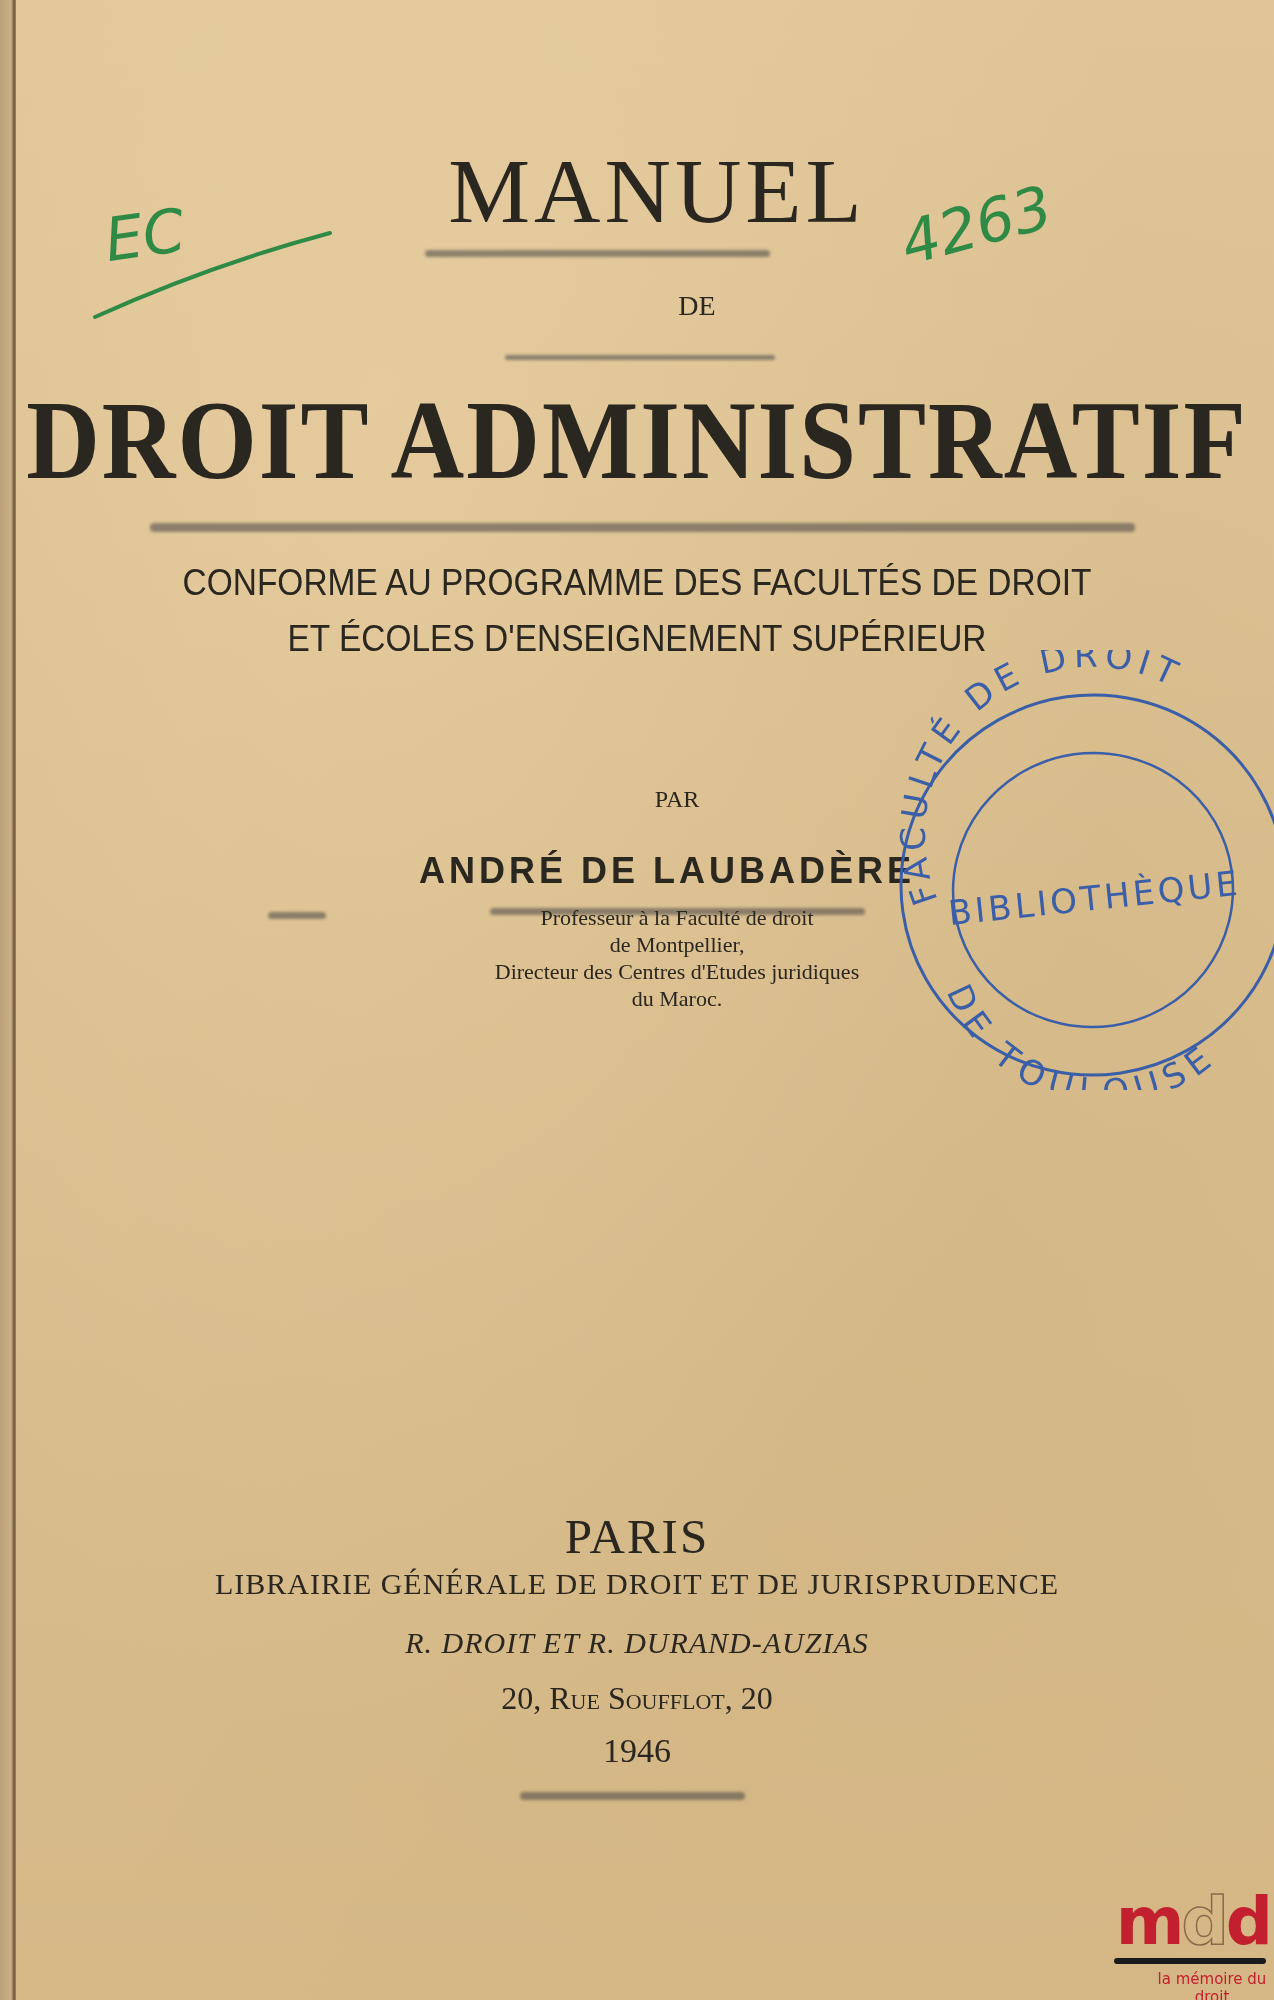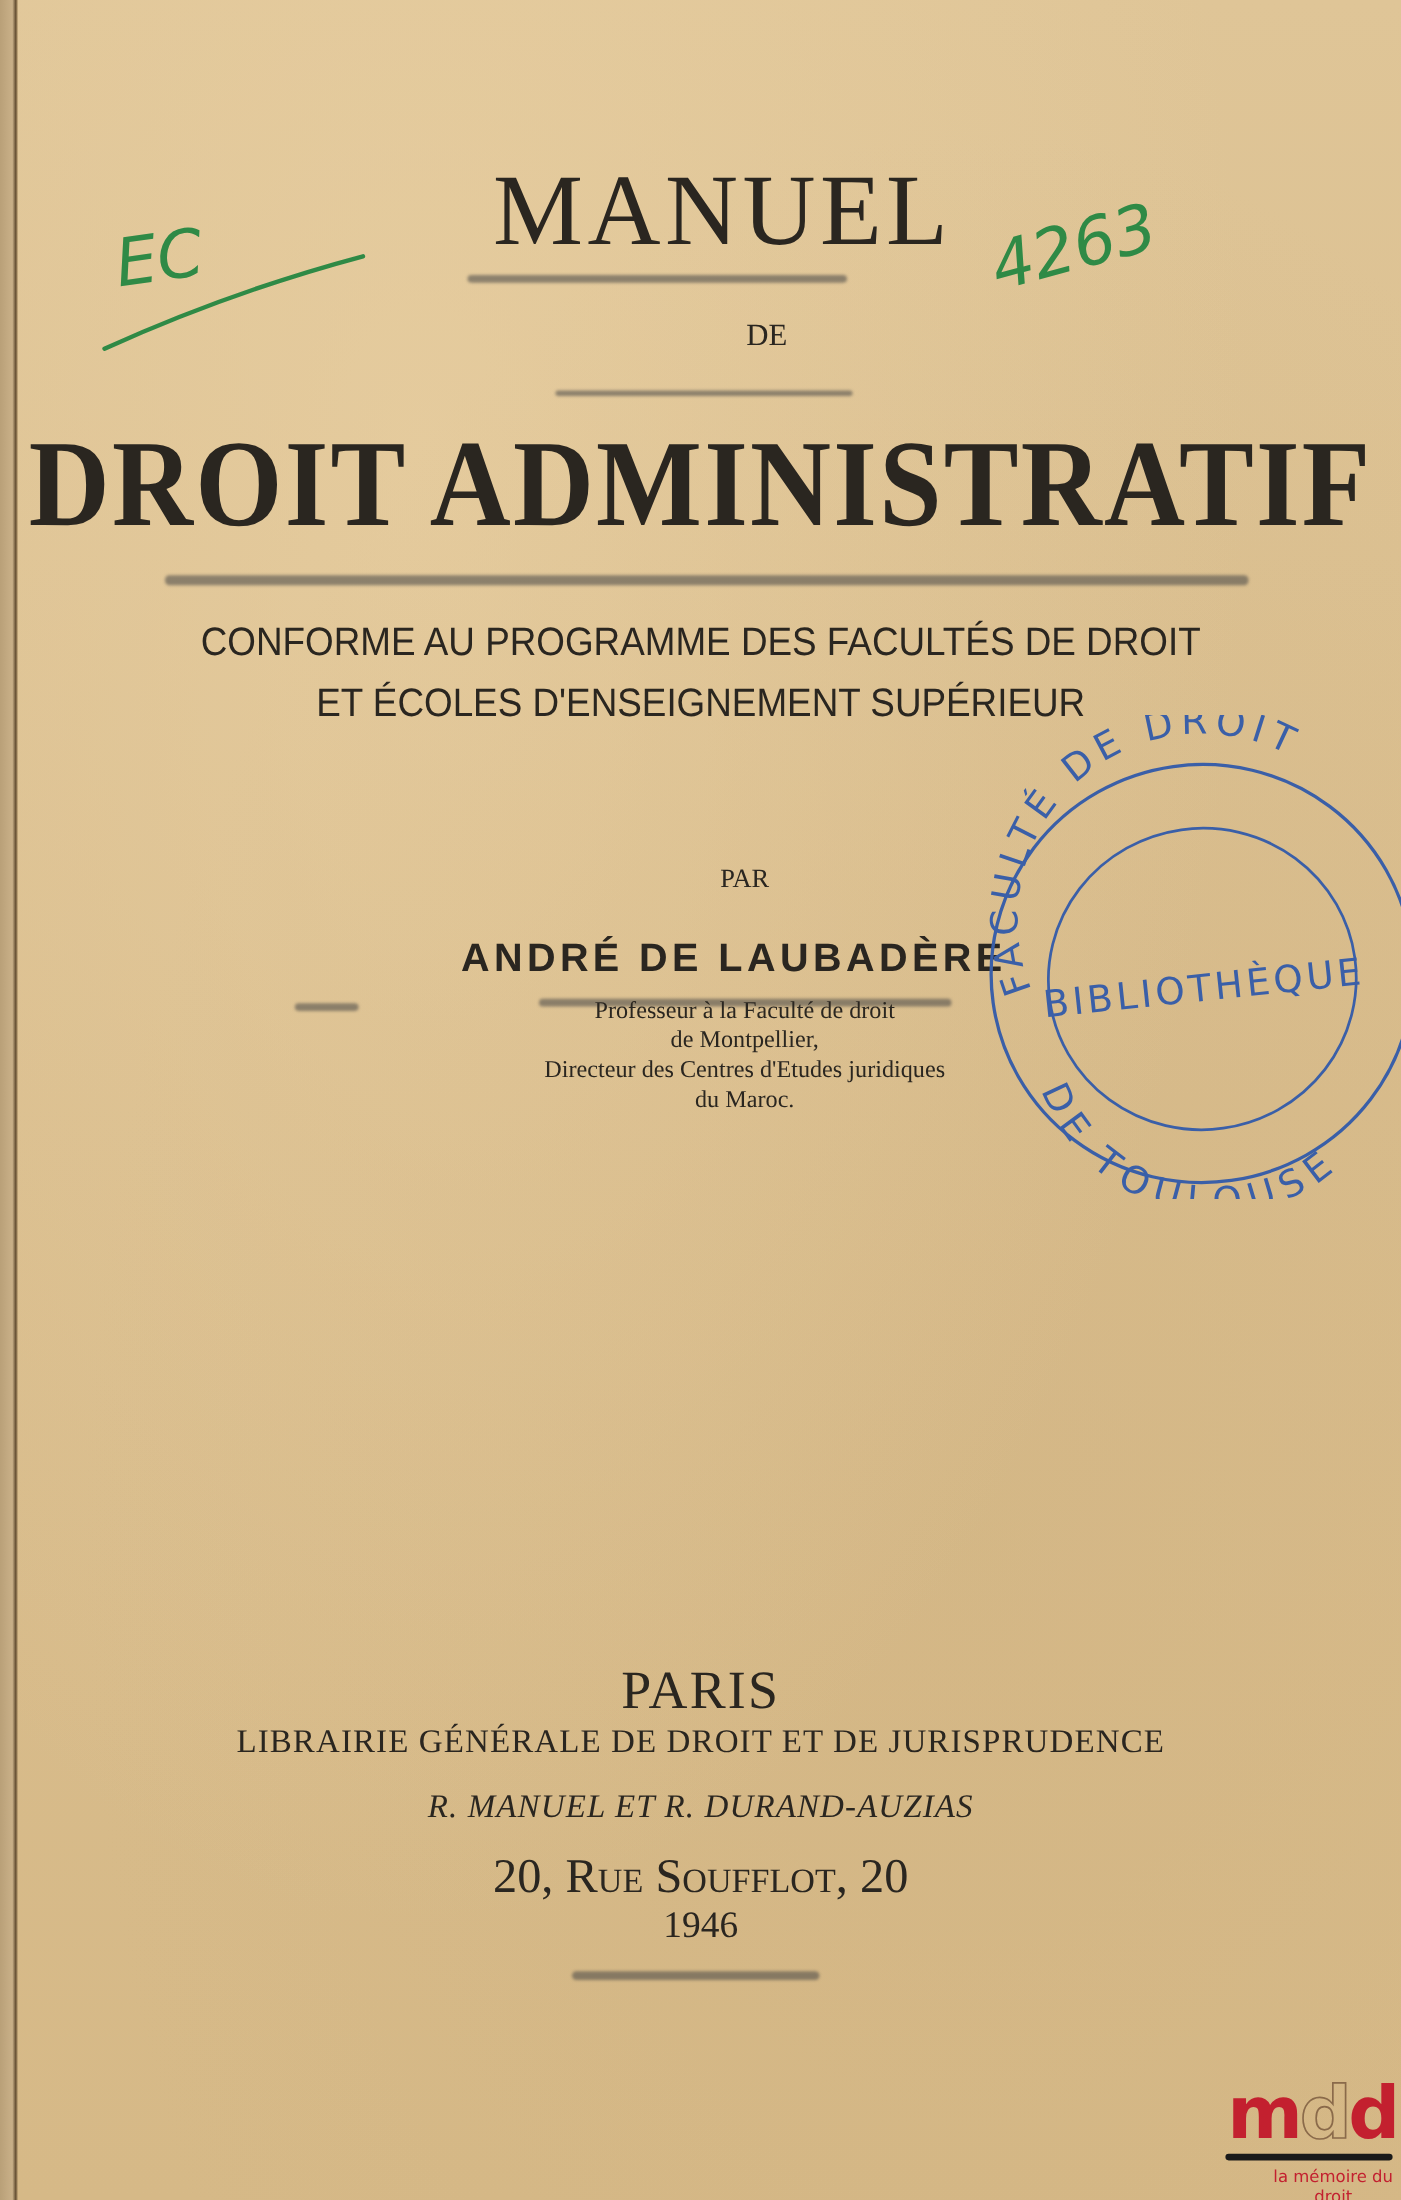--- a/index.html
+++ b/index.html
@@ -26,21 +26,21 @@
   .t-de { top: 290px; font-size: 28px; padding-left: 60px; }
   .t-droit { top: 382px; font-size: 102px; font-weight: bold; letter-spacing: 2px; transform: scaleY(1.1); }
   .t-sub1 { top: 562px; font-family: "Liberation Sans", sans-serif; font-size: 36px; transform: scaleX(0.93); }
   .t-sub2 { top: 618px; font-family: "Liberation Sans", sans-serif; font-size: 36px; transform: scaleX(0.93); }
   .t-par { top: 786px; font-size: 24px; padding-left: 40px; }
   .t-author { top: 850px; font-family: "Liberation Sans", sans-serif; font-weight: bold; font-size: 36px; letter-spacing: 4px; padding-left: 30px; }
   .t-aff { top: 904px; font-size: 22px; line-height: 27px; padding-left: 40px; }
   .t-paris { top: 1508px; font-size: 49px; letter-spacing: 2px; }
   .t-lib { top: 1519px; font-size: 30px; letter-spacing: 1px; margin-top: 48px; }
   .t-pub { top: 1626px; font-size: 30px; font-style: italic; letter-spacing: 1px; }
-  .t-addr { top: 1680px; font-size: 44px; font-variant: small-caps; }
+  .t-addr { top: 1680px; font-size: 32px; font-variant: small-caps; }
   .t-year { top: 1732px; font-size: 34px; }
   .hand {
     position: absolute; color: #2f8a46; font-family: "DejaVu Sans", sans-serif;
     font-style: italic; font-size: 60px;
   }
   .stamp { position: absolute; left: 878px; top: 650px; width: 400px; height: 440px; }
   .logo { position: absolute; left: 1110px; top: 1890px; width: 160px; }
   .logo-mark { font-family: "DejaVu Sans", sans-serif; font-size: 66px; font-weight: bold; color: #c3202f; line-height: 64px; letter-spacing: -3px; text-align: right; }
   .logo-mark .mid { color: transparent; -webkit-text-stroke: 1.5px #8a6a4a; }
   .logo-bar { height: 6px; background: #1a1a1a; border-radius: 3px; margin: 4px 4px 6px; }
@@ -89,21 +89,21 @@
     <textPath href="#arcTop">FACULTÉ DE DROIT</textPath>
   </text>
   <text font-family="DejaVu Sans, sans-serif" font-size="34" fill="#3a5fa8" letter-spacing="8">
     <textPath href="#arcBot" startOffset="8%">DE TOULOUSE</textPath>
   </text>
   <text x="215" y="260" text-anchor="middle" font-family="DejaVu Sans, sans-serif" font-size="34" fill="#3a5fa8" transform="rotate(-6 215 250)" textLength="290">BIBLIOTHÈQUE</text>
 </svg>
 
 <div class="center t-paris">PARIS</div>
 <div class="center t-lib">LIBRAIRIE GÉNÉRALE DE DROIT ET DE JURISPRUDENCE</div>
-<div class="center t-pub">R. MANUEL ET R. DURAND-AUZIAS</div>
+<div class="center t-pub">R. DROIT ET R. DURAND-AUZIAS</div>
 <div class="center t-addr">20, Rue Soufflot, 20</div>
 <div class="center t-year">1946</div>
 <div class="smudge" style="left:520px; top:1792px; width:225px; height:8px;"></div>
 
 <div class="logo">
   <div class="logo-mark">m<span class="mid">d</span>d</div>
   <div class="logo-bar"></div>
   <div class="logo-tag">la mémoire du droit</div>
 </div>
 

